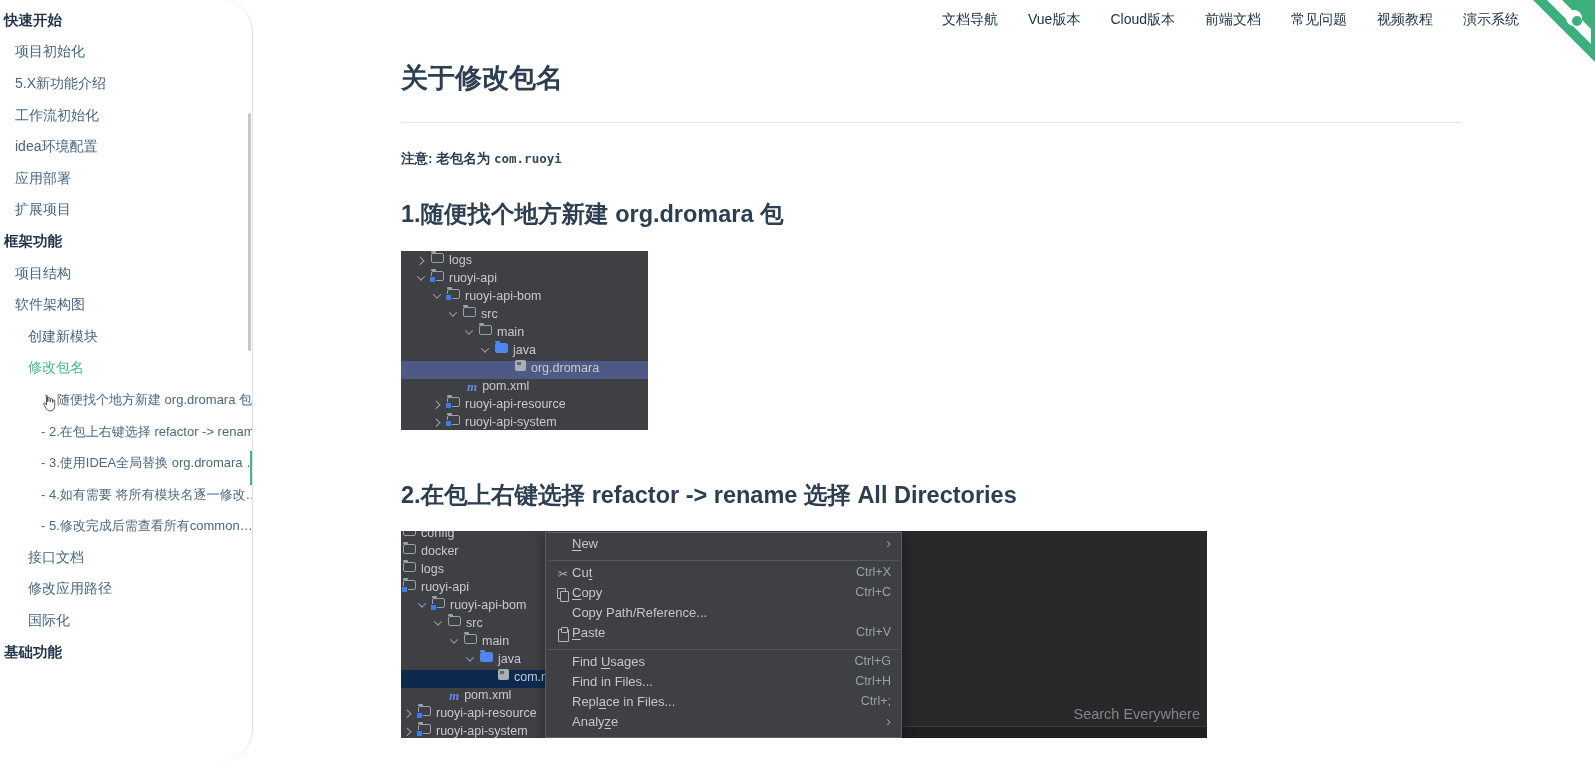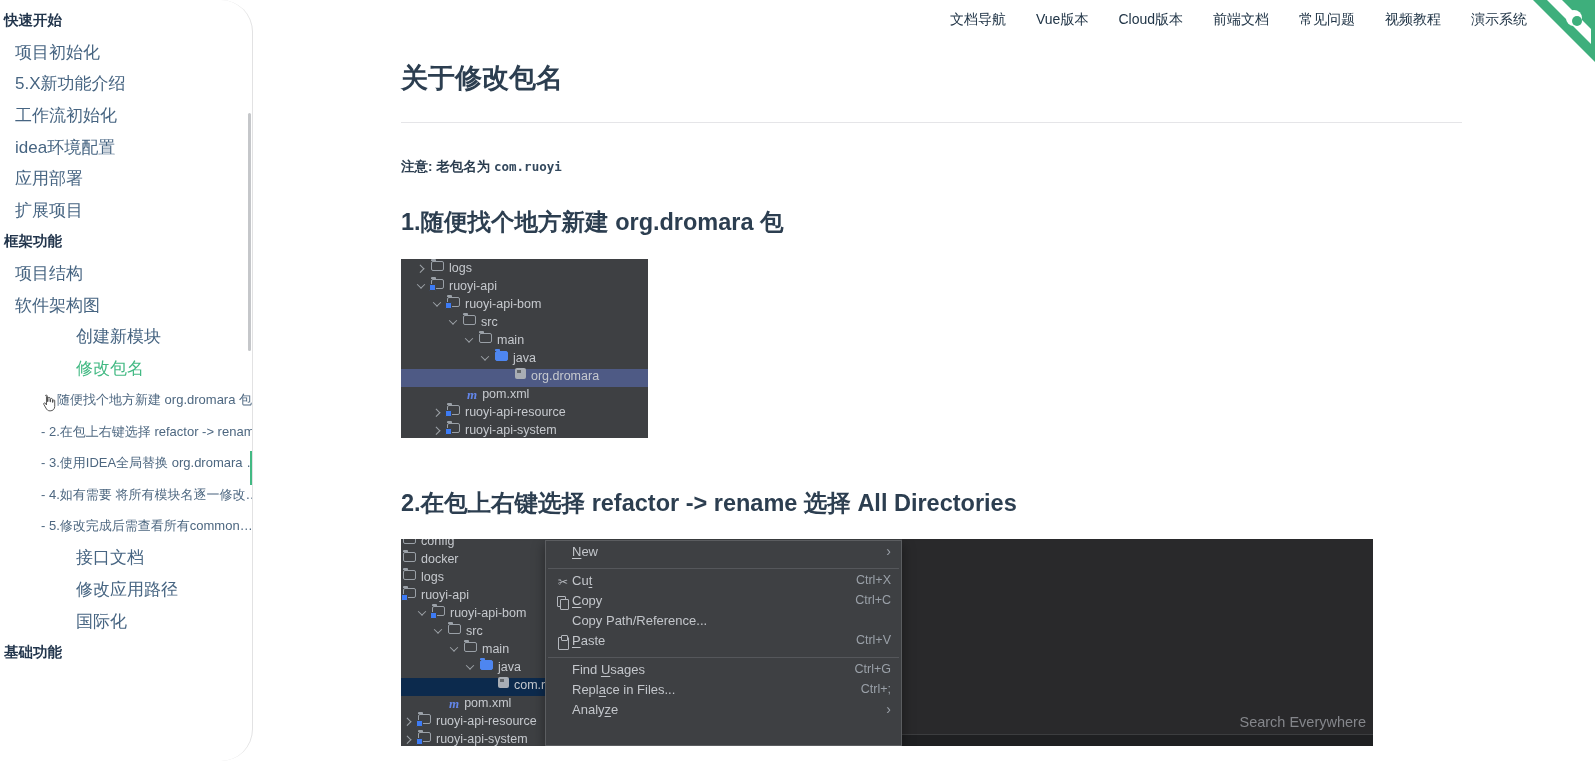--- a/index.html
+++ b/index.html
@@ -1,53 +1,53 @@
 <!DOCTYPE html>
 <html><head>
 <meta charset="utf-8">
 <style>
   * { box-sizing: border-box; margin: 0; padding: 0; }
   html,body { width:1595px; height:761px; overflow:hidden; background:#fff;
     font-family:"Liberation Sans","DejaVu Sans",sans-serif; }
 
   
-  .navbar { position:absolute; left:253px; top:0; right:0; height:40px; background:#fff; z-index:5; }
+  .navbar { position:absolute; left:253px; top:0; right:8px; height:40px; background:#fff; z-index:5; }
   .navlinks { position:absolute; right:68px; top:0; height:40px; display:flex; align-items:center; gap:30px; }
   .navlink { font-size:14px; font-weight:500; color:#213547; text-decoration:none; white-space:nowrap; cursor:pointer; }
   .ribbon { position:absolute; right:0; top:0; z-index:9; }
 
   
   .sidebar { position:absolute; left:0; top:0; width:253px; height:761px; background:#fff;
     border-right:1px solid #e2e2e3; padding-top:5px; overflow:hidden; z-index:6;border-radius:32px; }
-  .sb-item { min-height:31.6px; display:flex; align-items:center; font-size:17px; color:#476582; cursor:pointer; white-space:nowrap; }
+  .sb-item { min-height:31.6px; display:flex; align-items:center; font-size:14px; color:#476582; cursor:pointer; white-space:nowrap; }
   .sb-item.d0 { padding-left:4px; }
   .sb-item.d1 { padding-left:15px; }
-  .sb-item.d2 { padding-left:28px;margin-left:48px; }
+  .sb-item.d2 { padding-left:28px; }
   .sb-item.d3 { padding-left:41px; font-size:13px; color:#4d6780; }
   .sb-header { font-weight:700; font-size:14.5px; color:#22354c; cursor:default; }
   .sb-item.active { color:#42b983; font-weight:500; }
   .hand-cursor { flex:none; margin-right:1px; position:relative; top:3px; }
   .sb-thumb { position:absolute; left:248px; top:113px; width:3px; height:238px; background:#c5c7ca; border-radius:2px; }
   .sb-active-bar { position:absolute; left:250px; top:451px; width:3px; height:34px; background:#42b983; }
 
   
   .main { position:absolute; left:253px; top:0; width:1342px; height:761px; overflow:hidden;
     padding:62px 133px 0 148px; }
   .page-title { font-size:27px; font-weight:700; color:#2c3e50; line-height:1.2; }
   .hr { height:1px; background:#e5e5e8; margin-top:28px; }
-  .note { margin-top:35px; font-size:13.5px; font-weight:700; color:#2c3e50; }
+  .note { margin-top:27px; font-size:13.5px; font-weight:700; color:#2c3e50; }
   .note code { font-family:"DejaVu Sans Mono","Liberation Mono",monospace; font-size:12.5px; font-weight:700; color:#34495e; }
   .h2 { margin-top:32px; font-size:23.5px; font-weight:700; color:#2c3e50; line-height:1.25; }
   .h2 + .shot { margin-top:21px; }
   .h2.second { margin-top:51px; }
 
   
   .shot { background:#3e4043; overflow:hidden; position:relative; }
   .shot1 { width:247px; height:179px; padding-top:2px; }
-  .shot2 { width:972px; height:207px; margin-top:25px;padding-left:8px; }
+  .shot2 { width:806px; height:207px; margin-top:25px;padding-left:8px; }
   .trow { height:18px; display:flex; align-items:flex-start; font-size:12.5px; color:#c6c9ce; white-space:nowrap; }
   .trow.sel1 { background:#4e5a85; }
   .trow.sel2 { background:#0c2a4d; }
   .chev { width:14px; height:14px; flex:none; display:inline-flex; align-items:center; justify-content:center; margin-right:1px; }
   .chev::before { content:''; width:5px; height:5px; border-right:1.4px solid #9da2a8; border-bottom:1.4px solid #9da2a8; transform:rotate(-45deg) translate(-1px,0); }
   .chev.open::before { transform:rotate(45deg) translate(-1px,-1px); }
   .ficon { position:relative; width:13px; height:10px; margin:0 5px 0 2px; flex:none; }
   .ficon.folder,.ficon.module { border:1.3px solid #9aa0a7; border-radius:2px; }
   .ficon.folder::before,.ficon.module::before { content:''; position:absolute; top:-3.2px; left:-1.3px; width:5px; height:2px; background:#9aa0a7; border-radius:1px 1px 0 0; }
   .ficon.module::after { content:''; position:absolute; left:-3.5px; bottom:-3.5px; width:5px; height:5px; background:#3d7bf5; border:1.5px solid #3e4043; border-radius:1px; }
@@ -331,20 +331,26 @@
         </div>
         <div class="msep"></div>
         <div class="mrow">
           <span class="micon none"></span>
           <span class="mlabel">Find <u>U</u>sages</span>
           <span class="mspace"></span>
           <span class="mshort">Ctrl+G</span>
         </div>
         <div class="mrow">
           <span class="micon none"></span>
+          <span class="mlabel">Find in Files...</span>
+          <span class="mspace"></span>
+          <span class="mshort">Ctrl+H</span>
+        </div>
+        <div class="mrow">
+          <span class="micon none"></span>
           <span class="mlabel">Repl<u>a</u>ce in Files...</span>
           <span class="mspace"></span>
           <span class="mshort">Ctrl+;</span>
         </div>
         <div class="mrow">
           <span class="micon none"></span>
           <span class="mlabel">Analy<u>z</u>e</span>
           <span class="mspace"></span>
           <span class="marrow">›</span>
         </div>

